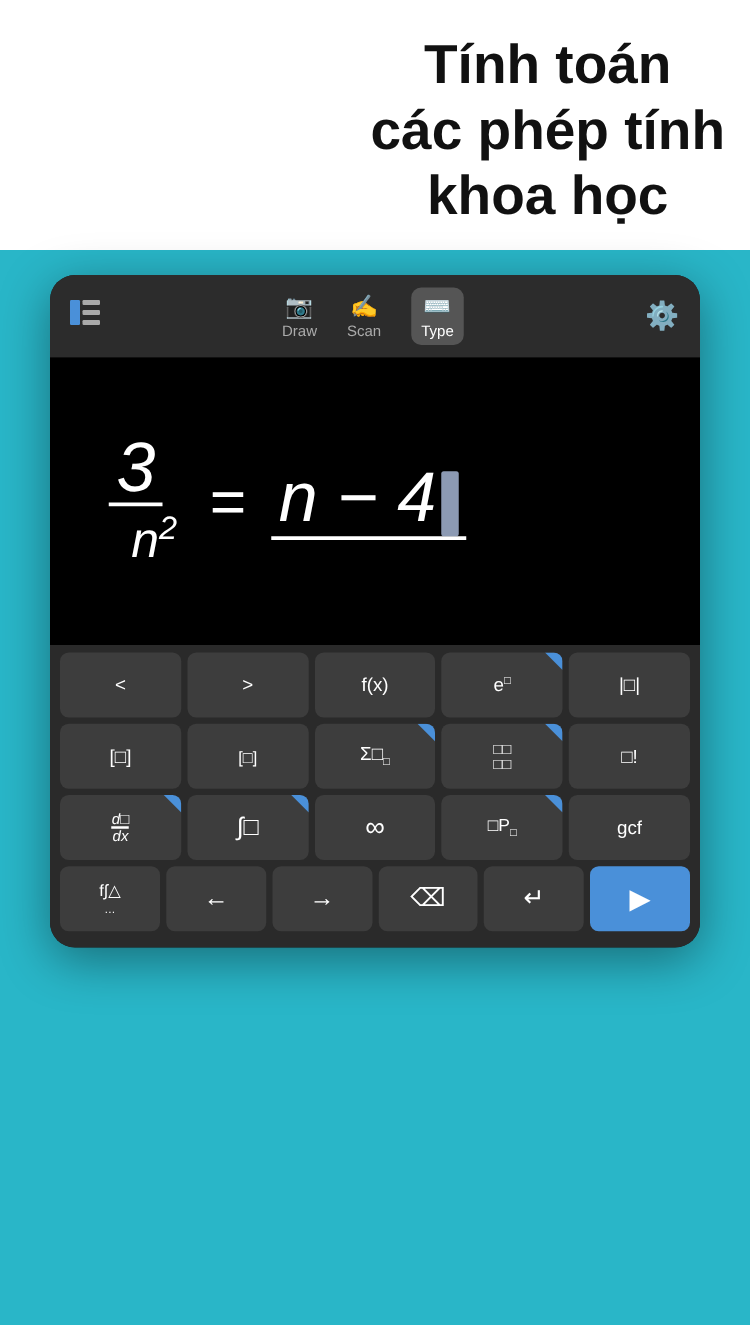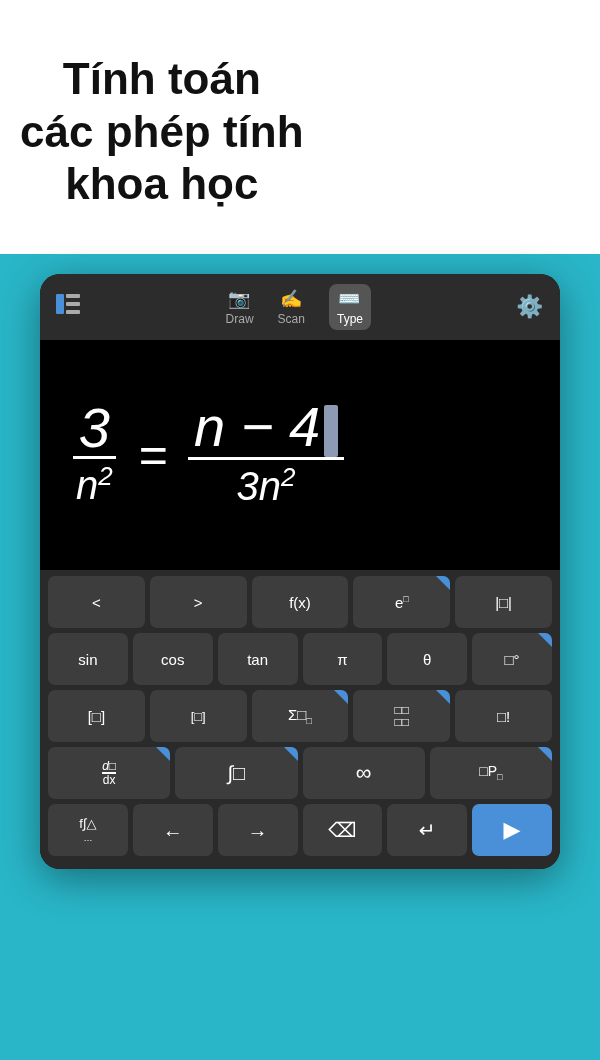--- a/index.html
+++ b/index.html
@@ -9,24 +9,24 @@
       overflow: hidden;
       font-family: Arial, sans-serif;
       background: #fff;
     }
 
     
     .top-section {
       background: #fff;
       text-align: center;
       padding: 30px 20px 20px;
-      height: 254px;
-      display: flex;
-      align-items: center;
-      justify-content: flex-start;
+      height: 200px;
+      display: flex;
+      align-items: center;
+      justify-content: flex-end;
     }
     .headline {
       font-size: 44px;
       font-weight: 900;
       line-height: 1.2;
       color: #111;
     }
 
     
     .blue-section {
@@ -114,20 +114,21 @@
     .frac-num {
       font-size: 56px;
       border-bottom: 3px solid #fff;
       padding: 0 6px;
       line-height: 1;
     }
     .frac-den {
       font-size: 40px;
       padding: 0 6px;
       line-height: 1.2;
+      margin-left: 29px;
     }
     .equals-sign {
       font-style: normal;
       font-size: 50px;
       font-weight: 300;
     }
     .cursor-block {
       display: inline-block;
       width: 14px;
       height: 52px;
@@ -228,21 +229,20 @@
 
     <div class="math-display">
       <div class="math-content">
         <div class="fraction">
           <div class="frac-num">3</div>
           <div class="frac-den">n<span class="superscript">2</span></div>
         </div>
         <div class="equals-sign">=</div>
         <div class="fraction">
           <div class="frac-num">n − 4<span class="cursor-block"></span></div>
-          <div class="frac-den">3n<span class="superscript">2</span></div>
         </div>
       </div>
     </div>
 
     <div class="keyboard-area">
 
       <div class="key-row">
         <div class="key">
           <span class="key-label">&lt;</span>
         </div>
@@ -253,40 +253,20 @@
           <span class="key-label">f(x)</span>
         </div>
         <div class="key blue-corner">
           <span class="key-label">e<sup style="font-size:9px">□</sup></span>
         </div>
         <div class="key">
           <span class="key-label">|□|</span>
         </div>
       </div>
 
-      <div class="key-row">
-        <div class="key">
-          <span class="key-label">sin</span>
-        </div>
-        <div class="key">
-          <span class="key-label">cos</span>
-        </div>
-        <div class="key">
-          <span class="key-label">tan</span>
-        </div>
-        <div class="key">
-          <span class="key-label">π</span>
-        </div>
-        <div class="key">
-          <span class="key-label">θ</span>
-        </div>
-        <div class="key blue-corner">
-          <span class="key-label">□°</span>
-        </div>
-      </div>
 
       <div class="key-row">
         <div class="key">
           <span class="key-label">[□]</span>
         </div>
         <div class="key">
           <span class="key-label" style="font-size:13px">[□]</span>
         </div>
         <div class="key blue-corner">
           <span class="key-label">Σ□<sub style="font-size:9px">□</sub></span>
@@ -296,31 +276,34 @@
         </div>
         <div class="key">
           <span class="key-label">□!</span>
         </div>
       </div>
 
       <div class="key-row">
         <div class="key blue-corner">
           <span class="key-label" style="font-size:12px">
             <span style="display:inline-block;border-bottom:2px solid #fff;font-style:italic">d□</span><br>
-            <span style="">dx</span>
+            <span style="font-style:italic">dx</span>
           </span>
         </div>
         <div class="key blue-corner">
           <span class="key-label" style="font-size:20px">∫□</span>
         </div>
         <div class="key">
           <span class="key-label" style="font-size:22px">∞</span>
         </div>
         <div class="key blue-corner">
           <span class="key-label" style="font-size:14px">□P<sub style="font-size:9px">□</sub></span>
+        </div>
+        <div class="key">
+          <span class="key-label">gcf</span>
         </div>
       </div>
 
       <div class="key-row">
         <div class="key">
           <span class="key-label" style="font-size:13px">f∫△<br><span style="font-size:9px">…</span></span>
         </div>
         <div class="key">
           <span class="key-label" style="font-size:20px">←</span>
         </div>

